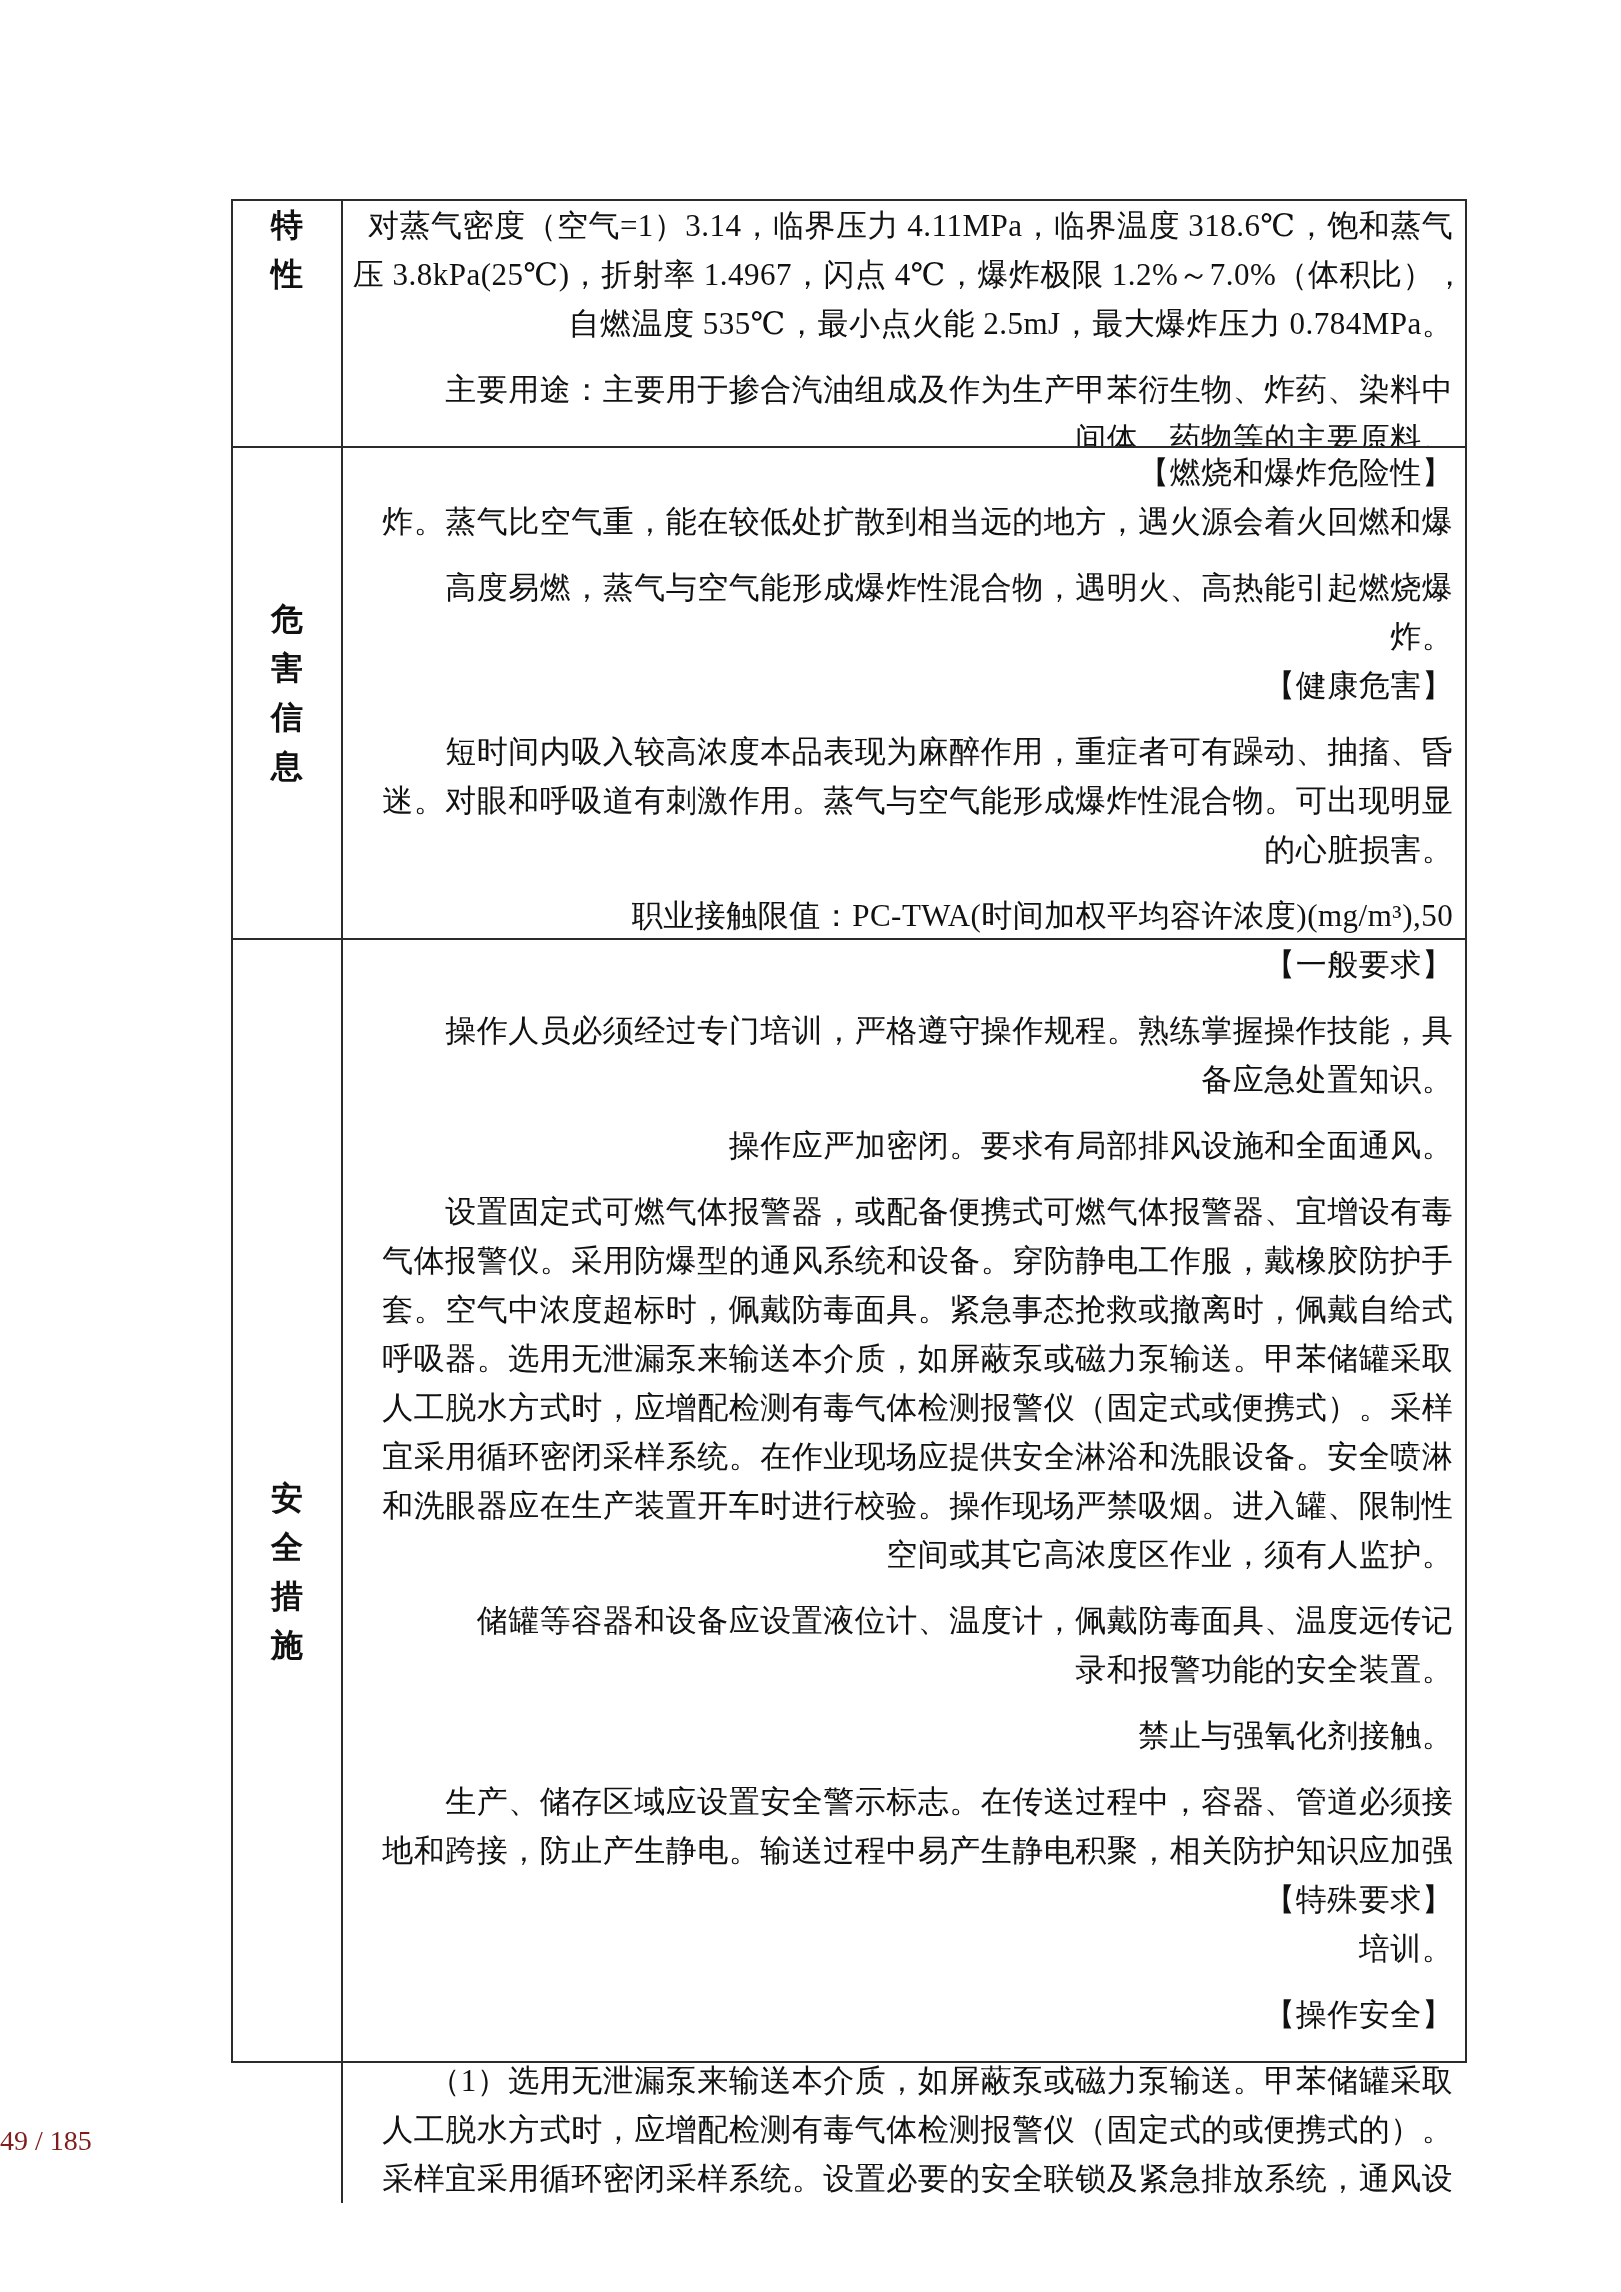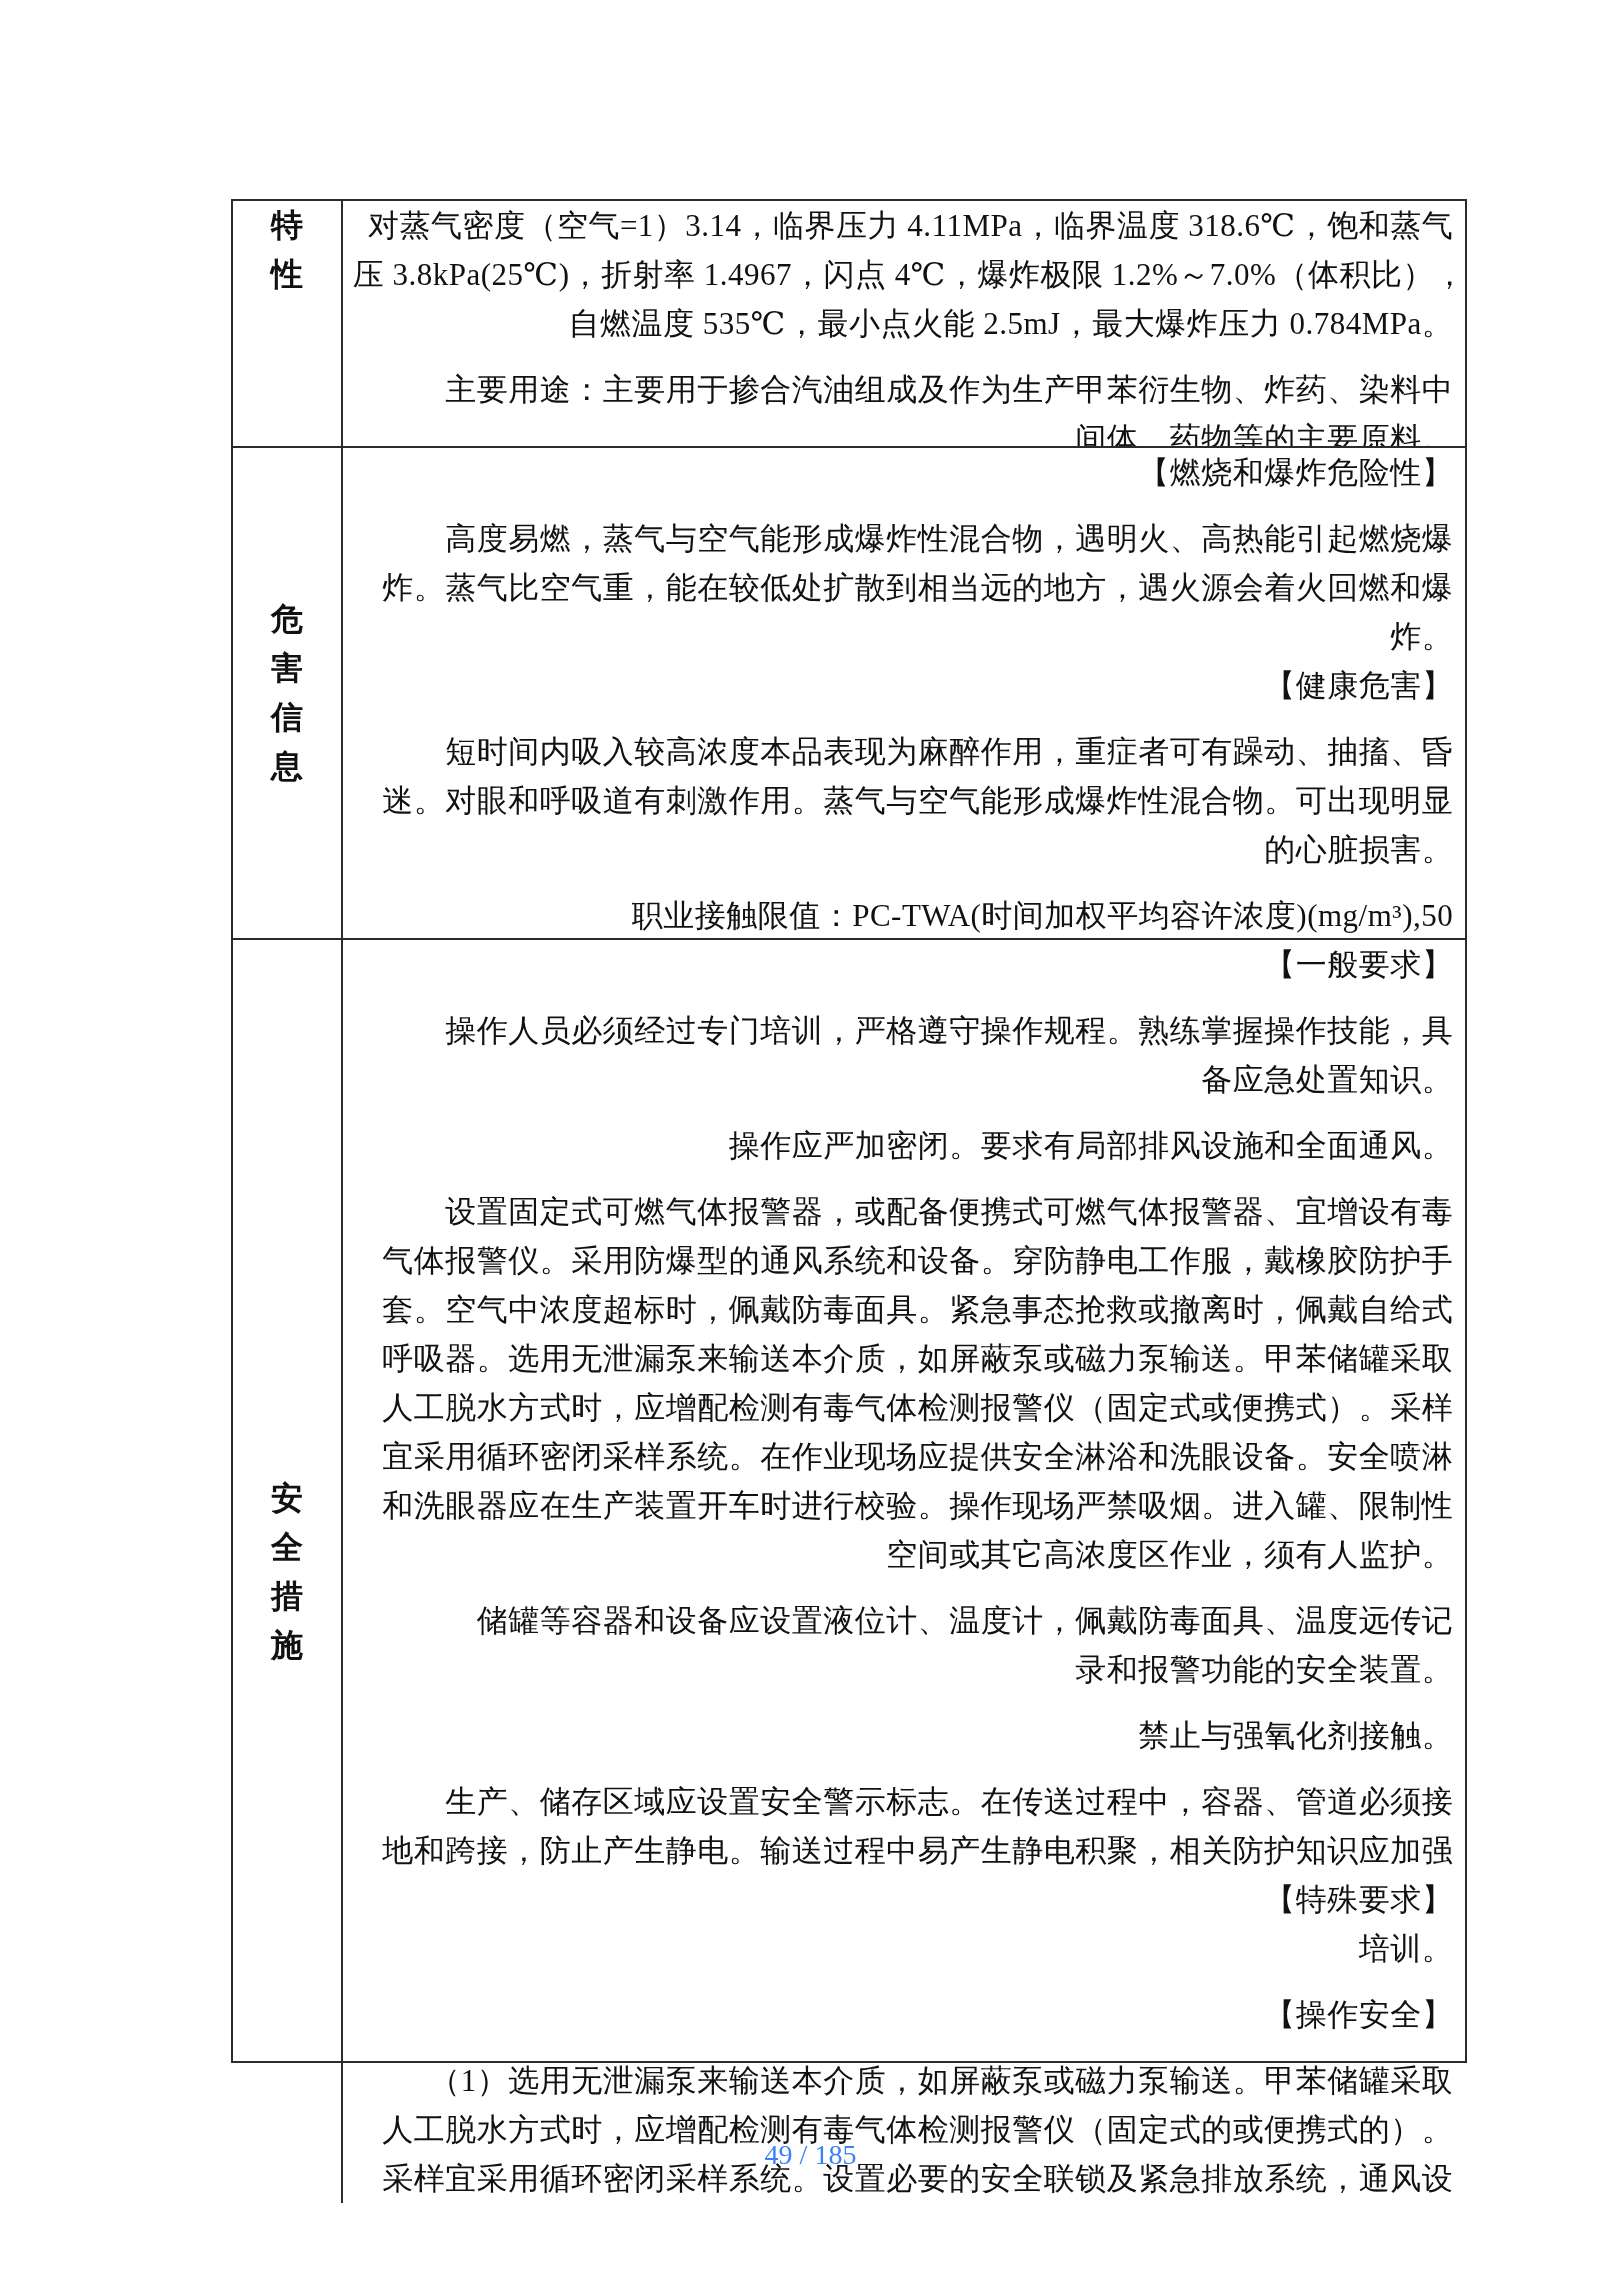--- a/index.html
+++ b/index.html
@@ -50,24 +50,23 @@
     height: 49px; line-height: 49px;
     font-size: 31px;
     white-space: pre;
     letter-spacing: 0.5px;
     text-align: right;
   }
   .line.ind { padding-left: 63px; margin-top: 17px; }
   .page-number {
     position: absolute;
     left: 0; top: 2125px; width: 100%;
-    text-align: center;
+    text-align: left;
     font-size: 28px;
-    color: #3b82f6;
-    margin-top: 14px;
+    color: #7f1d1d;
   }
 </style>
 </head>
 <body>
 
 <div class="page">
 
   <div class="doc-table">
 
     <div class="t-row r1">
@@ -86,22 +85,22 @@
 
     <div class="t-row r2">
       <div class="label-cell center">
           <div class="label-char">危</div>
           <div class="label-char">害</div>
           <div class="label-char">信</div>
           <div class="label-char">息</div>
         </div>
       <div class="content-cell">
           <div class="line">【燃烧和爆炸危险性】</div>
+          <div class="line">炸。蒸气比空气重，能在较低处扩散到相当远的地方，遇火源会着火回燃和爆</div>
           <div class="line ind">高度易燃，蒸气与空气能形成爆炸性混合物，遇明火、高热能引起燃烧爆</div>
-          <div class="line">炸。蒸气比空气重，能在较低处扩散到相当远的地方，遇火源会着火回燃和爆</div>
           <div class="line">炸。</div>
           <div class="line">【健康危害】</div>
           <div class="line ind">短时间内吸入较高浓度本品表现为麻醉作用，重症者可有躁动、抽搐、昏</div>
           <div class="line">迷。对眼和呼吸道有刺激作用。蒸气与空气能形成爆炸性混合物。可出现明显</div>
           <div class="line">的心脏损害。</div>
           <div class="line ind">职业接触限值：PC-TWA(时间加权平均容许浓度)(mg/m³),50</div>
           <div class="line">（皮）;PC-STEL(短时间接触容许浓度)(mg/m³),100（皮）。</div>
         </div>
     </div>
 

